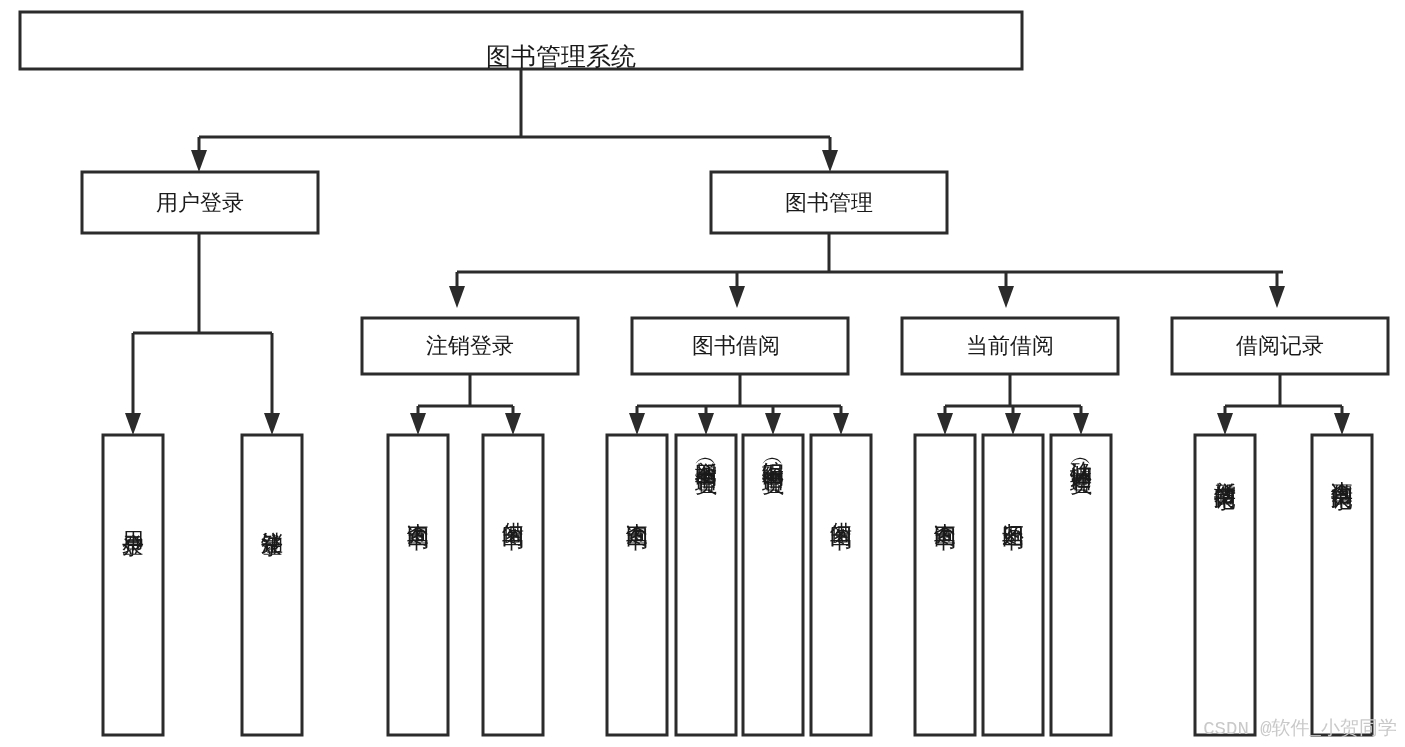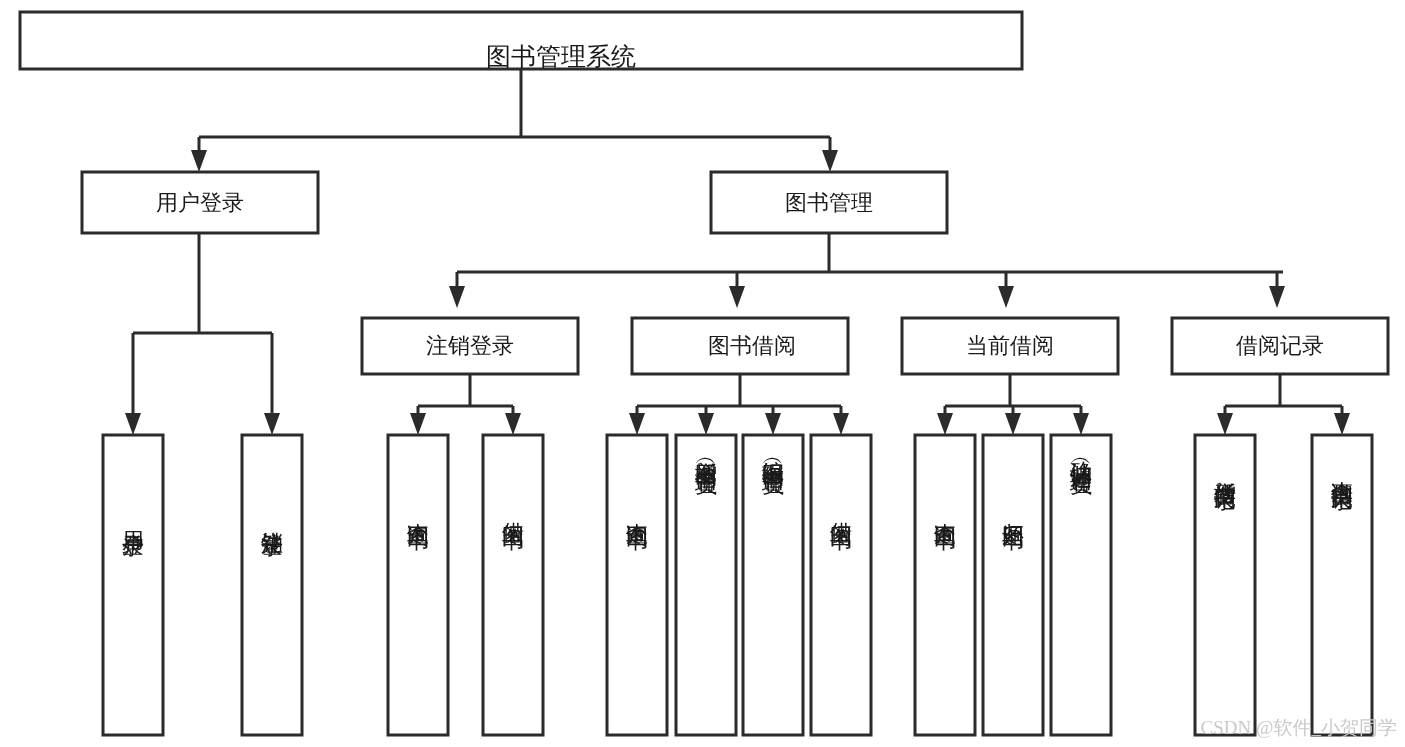--- a/index.html
+++ b/index.html
@@ -69,21 +69,21 @@
   .htext {
     font-family: "Liberation Sans", "DejaVu Sans", sans-serif;
     font-size: 22px;
     color: #1a1a1a;
     white-space: nowrap;
   }
   .watermark {
     position: absolute;
     right: 8px;
     bottom: 6px;
-    font-family: Liberation Serif, serif;
+    font-family: Liberation Mono, monospace;
     font-size: 19px;
     color: #c9c9c9;
     white-space: nowrap;
     pointer-events: none;
   }
 </style>
 </head>
 <body>
 
 <div id="diagram-root">
@@ -159,21 +159,21 @@
   <div class="htext-wrap" style="left:82px; top:172px; width:236px; height:61px;">
     <span class="htext">用户登录</span>
   </div>
   <div class="htext-wrap" style="left:711px; top:172px; width:236px; height:61px;border-radius:10px;">
     <span class="htext">图书管理</span>
   </div>
 
   <div class="htext-wrap" style="left:362px; top:318px; width:216px; height:56px;">
     <span class="htext">注销登录</span>
   </div>
-  <div class="htext-wrap" style="left:644px; top:318px; width:216px; height:56px;">
+  <div class="htext-wrap" style="left:628px; top:318px; width:216px; height:56px;">
     <span class="htext">图书借阅</span>
   </div>
   <div class="htext-wrap" style="left:902px; top:318px; width:216px; height:56px;">
     <span class="htext">当前借阅</span>
   </div>
   <div class="htext-wrap" style="left:1172px; top:318px; width:216px; height:56px;text-align:right;">
     <span class="htext">借阅记录</span>
   </div>
 
   <div class="vtext-wrap" style="left:103px; top:435px; width:60px; height:300px; padding-top:78px;">

